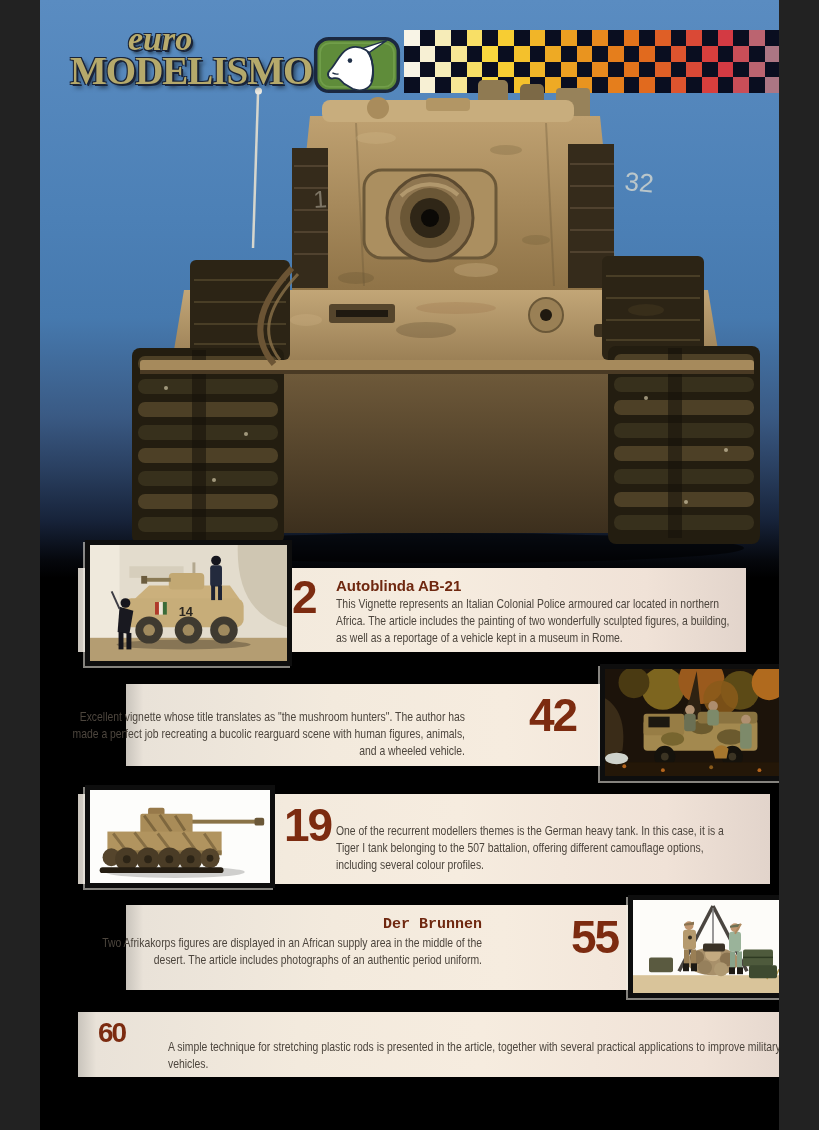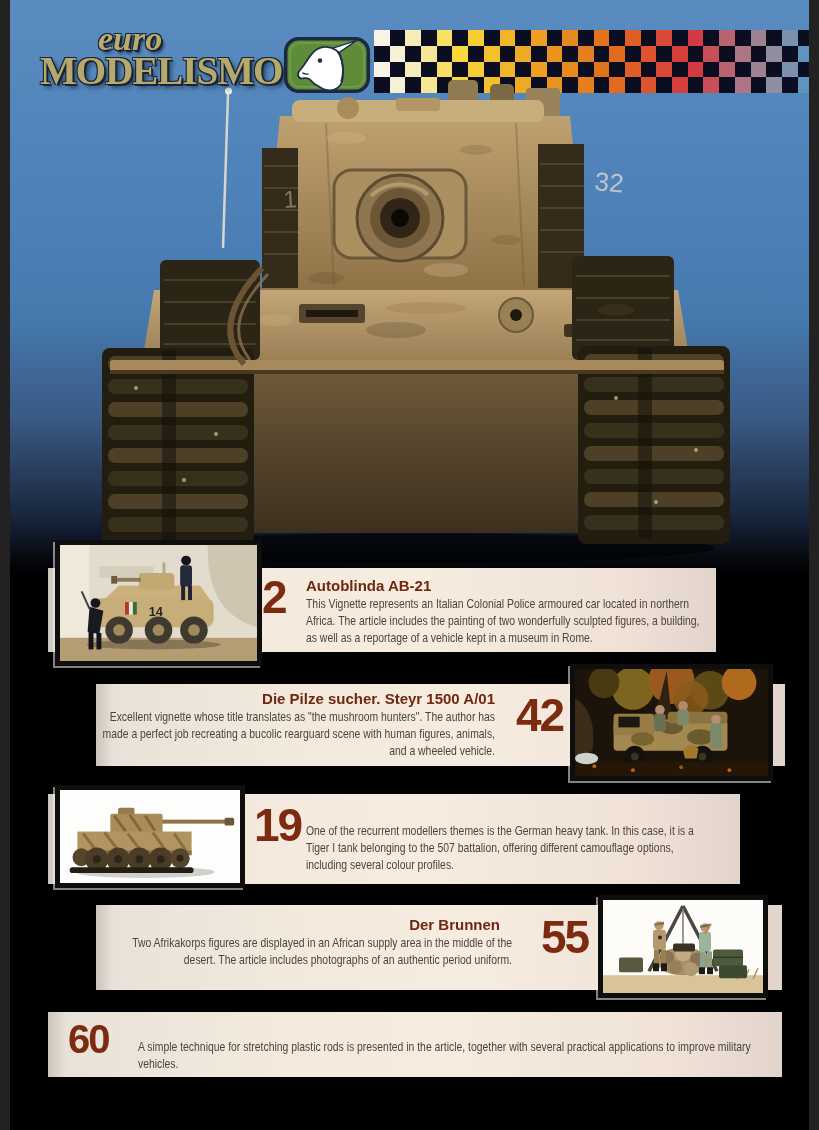--- a/index.html
+++ b/index.html
@@ -1,16 +1,16 @@
 <!DOCTYPE html>
 <html><head>
 <meta charset="utf-8">
 <style>
   html,body{margin:0;padding:0;background:#222;}
-  .page{position:relative;width:799px;height:1130px;margin:0 auto;background:#000;overflow:hidden;
+  .page{position:relative;width:739px;height:1130px;margin:0 auto;background:#000;overflow:hidden;
         font-family:"Liberation Sans",sans-serif;}
   .sky{position:absolute;left:0;top:0;width:819px;height:578px;
        background:linear-gradient(180deg,#5a8cc1 0%,#4c80b6 38%,#4679ae 55%,#3a5a84 72%,#2a4061 81%,#17233a 90%,#05070c 97%,#000 100%);}
   
   .logo{position:absolute;left:30px;top:24px;width:245px;height:70px;z-index:7;}
   .logo .euro{position:absolute;left:58px;top:-4px;font:italic bold 34px "Liberation Serif",serif;color:#b9ac6d;
       text-shadow:-1px -1px 0 #1a2438,1px -1px 0 #1a2438,-1px 1px 0 #1a2438,2px 2px 0 #1a2438,3px 4px 3px rgba(0,0,0,.45);}
   .logo .modelismo{position:absolute;left:0;top:24px;font:bold 39px "Liberation Serif",serif;letter-spacing:-1px;color:#b5a96b;
       text-shadow:-1px -1px 0 #1a2438,1px -1px 0 #1a2438,-1px 1px 0 #1a2438,2px 2px 0 #1a2438,4px 4px 4px rgba(0,0,0,.5);}
   .unicorn{position:absolute;left:272px;top:36px;width:90px;height:58px;z-index:7;}
@@ -336,22 +336,21 @@
         <rect x="130" y="42" width="4" height="15" fill="#1c2234"></rect>
       <circle cx="36" cy="60" r="5" fill="#15151d"></circle>
       <path d="M30,64 L44,68 L40,92 L28,90 Z" fill="#191920"></path>
       <rect x="29" y="90" width="5" height="18" fill="#14141b"></rect>
         <rect x="37" y="91" width="5" height="17" fill="#14141b"></rect>
       <line x1="30" y1="66" x2="22" y2="48" stroke="#3c3c44" stroke-width="2"></line>
     </svg>
   </div>
 
   <div class="strip" style="left:86px;top:684px;width:689px;height:82px;"></div>
-  <div class="num" style="left:506px;top:692px;">42</div>
-  <div class="etitle right" style="right:314px;top:690px;">Die Pilze sucher. Steyr 1500 A/01</div>
+  <div class="num" style="left:489px;top:692px;">42</div>
   <div class="desc right" style="right:314px;top:708px;width:492px;">Excellent vignette whose title translates as "the mushroom hunters". The author has made a perfect job recreating a bucolic rearguard scene with human figures, animals, and a wheeled vehicle.</div>
   <div class="thumb" style="left:560px;top:664px;width:193px;height:107px;">
     <svg viewBox="0 0 200 110" preserveAspectRatio="none">
       <rect width="200" height="110" fill="#1c130a"></rect>
       <circle cx="60" cy="20" r="22" fill="#7d651f"></circle>
         <circle cx="100" cy="12" r="24" fill="#9a5a1d"></circle>
       <circle cx="140" cy="22" r="20" fill="#5c4a16"></circle>
         <circle cx="170" cy="14" r="18" fill="#b06a1e"></circle>
       <circle cx="30" cy="14" r="16" fill="#4a3a12"></circle>
         <circle cx="120" cy="30" r="18" fill="#8a5a1a" opacity=".85"></circle>
@@ -409,21 +408,21 @@
       <circle cx="104" cy="70" r="12" fill="#4a3c26"></circle>
         <circle cx="104" cy="70" r="4" fill="#2c2416"></circle>
       <circle cx="124" cy="69" r="10" fill="#55452c"></circle>
         <circle cx="124" cy="69" r="3.5" fill="#2c2416"></circle>
       <rect x="10" y="78" width="128" height="6" rx="3" fill="#241d12"></rect>
     </svg>
   </div>
 
   <div class="strip" style="left:86px;top:905px;width:686px;height:85px;"></div>
   <div class="num" style="left:531px;top:914px;">55</div>
-  <div class="etitle right" style="right:309px;top:916px;">Der Brunnen</div>
+  <div class="etitle right" style="right:297px;top:916px;font-family:Liberation Mono, monospace;">Der Brunnen</div>
   <div class="desc right" style="right:297px;top:934px;width:498px;">Two Afrikakorps figures are displayed in an African supply area in the middle of the desert. The article includes photographs of an authentic period uniform.</div>
   <div class="thumb" style="left:588px;top:895px;width:160px;height:93px;">
     <svg viewBox="0 0 160 94" preserveAspectRatio="none">
       <rect width="160" height="94" fill="#fdfcf9"></rect>
       <rect x="0" y="76" width="160" height="18" fill="#d9c49a"></rect>
       <path d="M128,78 l4,-10 M134,80 l5,-12 M142,79 l4,-9 M150,80 l5,-11" stroke="#b59a4f" stroke-width="1.5"></path>
       <line x1="80" y1="6" x2="46" y2="72" stroke="#4a4540" stroke-width="3.5"></line>
       <line x1="80" y1="6" x2="114" y2="72" stroke="#4a4540" stroke-width="3.5"></line>
       <line x1="80" y1="8" x2="80" y2="44" stroke="#777" stroke-width="1.5"></line>
       <ellipse cx="80" cy="62" rx="26" ry="14" fill="#a8906a"></ellipse>
@@ -450,15 +449,15 @@
       <rect x="96" y="32" width="12" height="20" rx="3" fill="#9ab39a"></rect>
       <rect x="97" y="52" width="5" height="18" fill="#8aa38a"></rect>
         <rect x="104" y="52" width="5" height="18" fill="#8aa38a"></rect>
       <rect x="96" y="68" width="6" height="7" fill="#1e1a14"></rect>
         <rect x="104" y="68" width="6" height="7" fill="#1e1a14"></rect>
       <line x1="102" y1="34" x2="108" y2="24" stroke="#b08a60" stroke-width="2"></line>
     </svg>
   </div>
 
   <div class="strip" style="left:38px;top:1012px;width:734px;height:65px;"></div>
-  <div class="num" style="left:58px;top:1019px;font-size:40px;">60</div>
+  <div class="num" style="left:58px;top:1019px;font-size:28px;">60</div>
   <div class="desc" style="left:128px;top:1038px;width:775px;">A simple technique for stretching plastic rods is presented in the article, together with several practical applications to improve military vehicles.</div>
 </div>
 
 </body></html>

